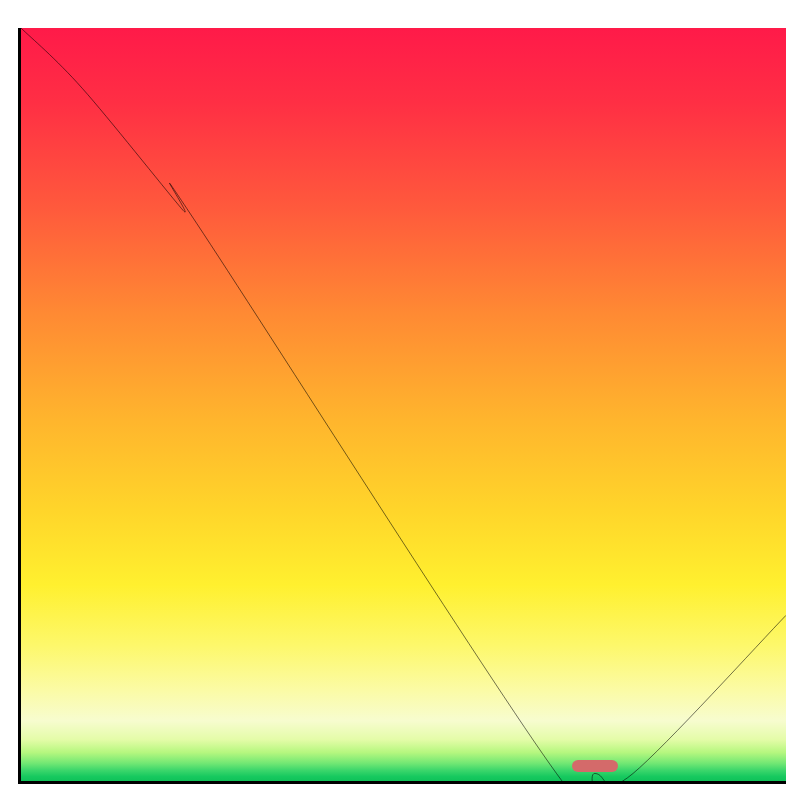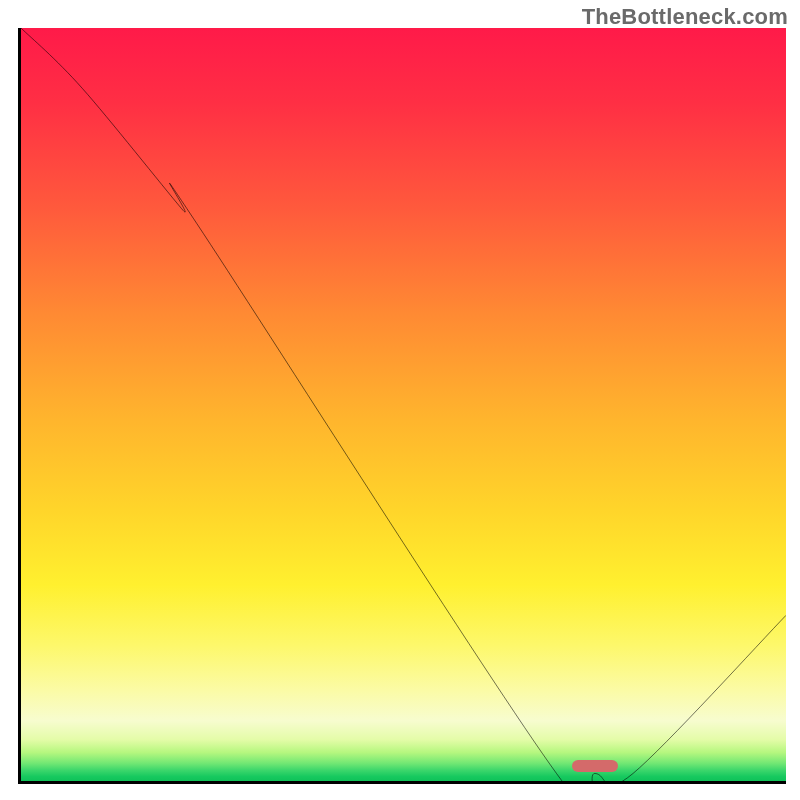--- a/index.html
+++ b/index.html
@@ -69,21 +69,20 @@
   .marker {
     position: absolute;
     background: #d46a6a;
     border-radius: 999px;
   }
 </style>
 </head>
 <body>
 
 <div class="stage">
-  <div class="watermark">TheBottleneck.com</div>
 
   <div class="plot">
     <div class="gradient"></div>
 
     <svg class="curve" viewBox="0 0 100 100" preserveAspectRatio="none">
       <path d="M 0 0 C 1.3333333333333333 1.3333333333333333, 4.5 4, 8 8 C 11.5 12, 18.5 21, 21 24 C 23.5 27, 14.833333333333334 13.5, 23 26 C 31.166666666666664 38.5, 61.333333333333336 86.83333333333333, 70 99 C 78.66666666666667 111.16666666666667, 73.33333333333333 99, 75 99 C 76.66666666666667 99, 75.83333333333333 102.5, 80 99 C 84.16666666666667 95.5, 96.66666666666667 81.5, 100 78" fill="none" stroke="#000" stroke-width="0.55" vector-effect="non-scaling-stroke"></path>
     </svg>
 
     <div class="marker" style="left: 72%; bottom: 1.2%; width: 6%; height: 1.6%; background: rgb(212, 106, 106);"></div>
   </div>

